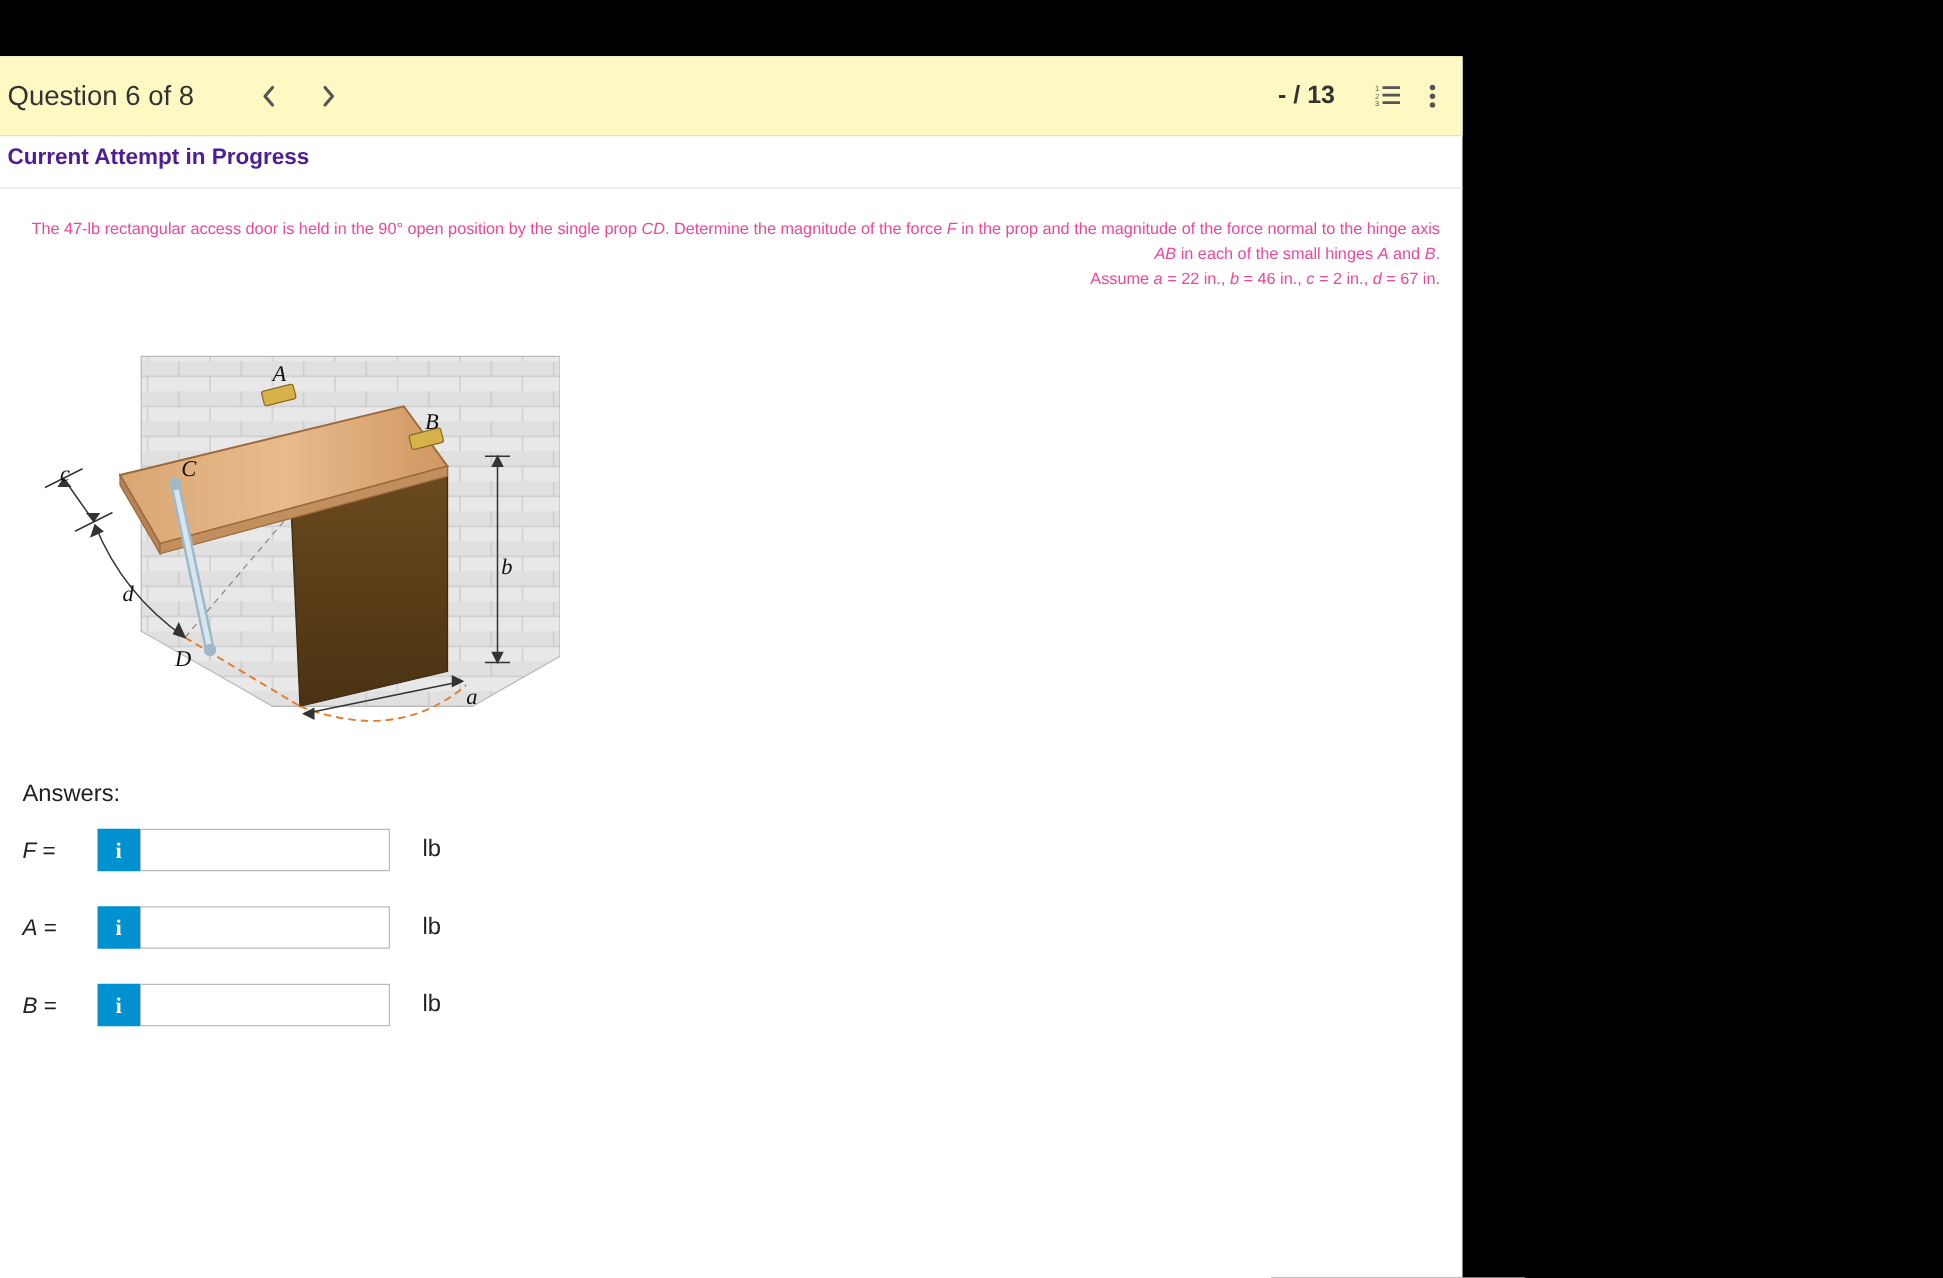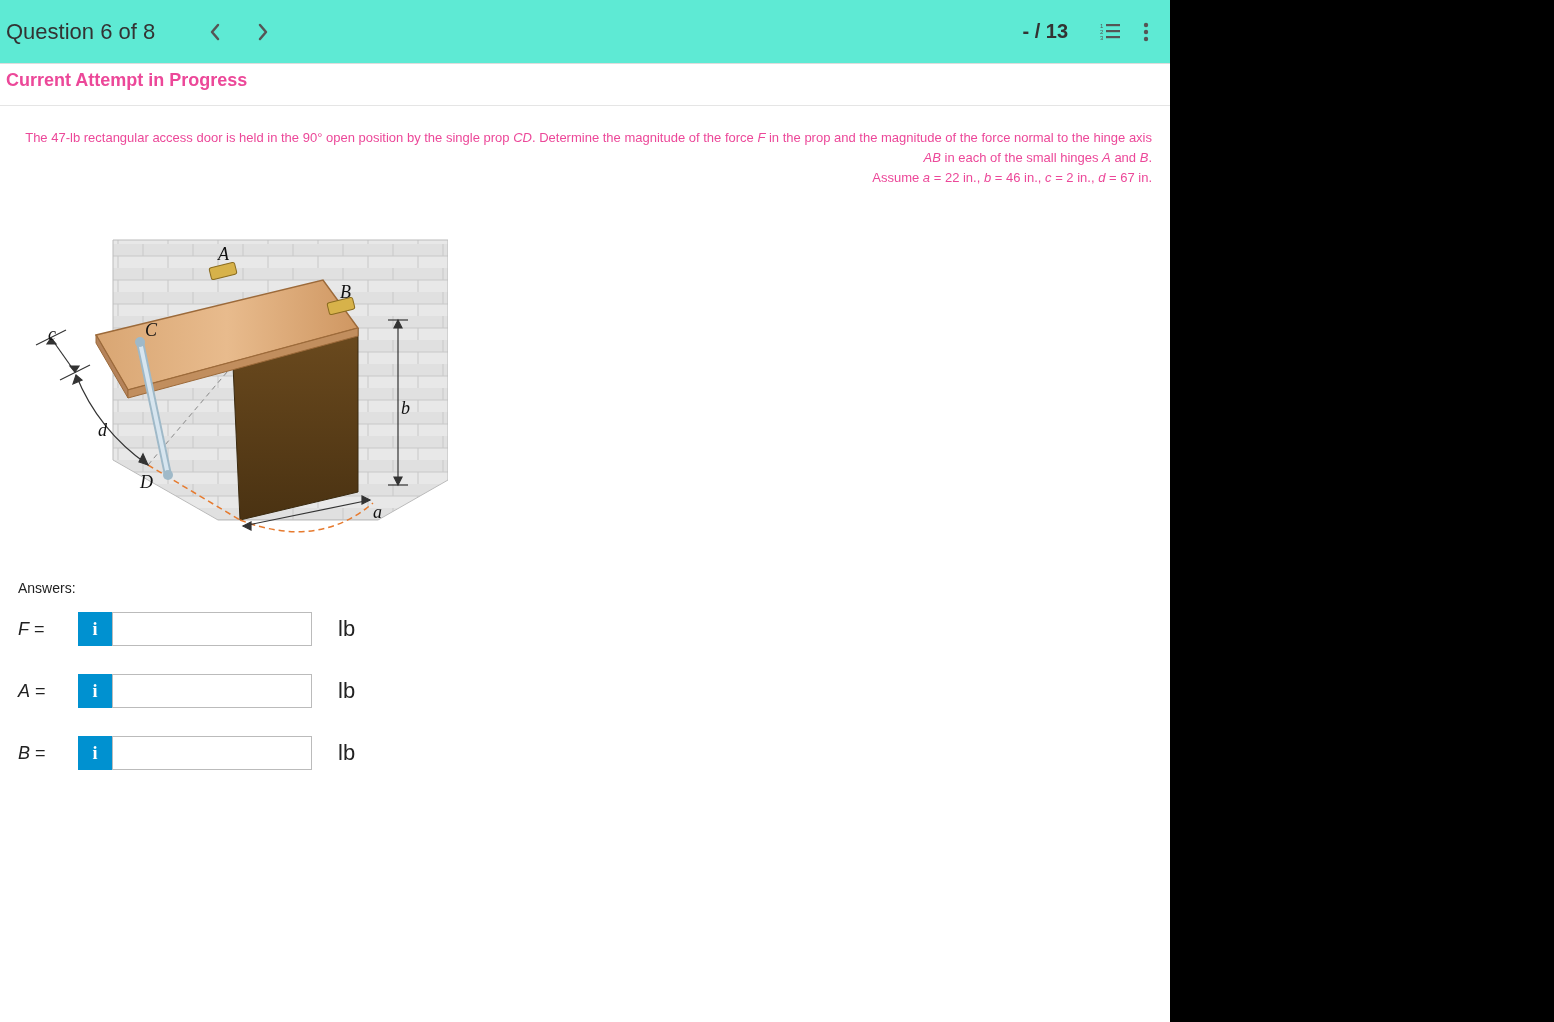--- a/index.html
+++ b/index.html
@@ -13,27 +13,28 @@
     color: #333;
   }
   .page {
     width: 1170px;
     height: 1022px;
     background: #fff;
     position: relative;
   }
   .topbar {
     height: 64px;
-    background: #5eead4;
+    background: #fef9c3;
     border-bottom: 1px solid #ddd;
     display: flex;
     align-items: center;
     padding: 0 6px 0 6px;
     font-size: 22px;
     color: #333;
+    margin-top: 45px;
   }
   .qtitle { font-weight: 400; padding-left: 0px; }
   .nav-arrows { display: flex; gap: 8px; margin-left: 40px; }
   .nav-btn {
     width: 40px; height: 40px; display: flex; align-items: center; justify-content: center;
     color: #555; cursor: pointer; font-size: 20px; font-weight: bold;
   }
   .spacer { flex: 1; }
   .score { font-size: 20px; color: #333; margin-right: 24px; font-weight: bold; }
   .icon-btn {
@@ -42,60 +43,60 @@
   }
   .policies {
     padding: 18px 6px;
     font-size: 18px;
   }
   .policies a { color: #0077c8; text-decoration: none; cursor: pointer; }
   .attempt-head {
     padding: 6px 6px 14px 6px;
     font-size: 18px;
     font-weight: 700;
-    color: #ec4899;
+    color: #4c1d95;
     border-bottom: 1px solid #e5e5e5;
   }
   .question-body {
     padding: 22px 18px;
     font-size: 13px;
     line-height: 1.55;
     color: #ec4899;
     text-align: right;
   }
   .question-body .it { font-style: italic; }
   .figure-wrap {
     padding: 10px 18px 10px 18px;
   }
   .figure {
     width: 430px; height: 330px; position: relative;
   }
   .answers-head {
     padding: 20px 18px 10px 18px;
-    font-size: 14px;
+    font-size: 19px;
     color: #222;
   }
   .answers {
     padding: 6px 18px;
   }
   .ans-row {
     display: flex; align-items: center; gap: 0px; margin-bottom: 28px;
   }
   .ans-label { width: 60px; font-size: 18px; color: #222; }
   .ans-label .var { font-style: italic; }
   .info-btn {
     width: 34px; height: 34px; background: #0091d0; color: #fff;
     display: flex; align-items: center; justify-content: center;
     font-family: Georgia, serif; font-weight: bold; font-size: 18px; cursor: pointer;
   }
   .ans-input {
     width: 200px; height: 34px; border: 1px solid #bbb; padding: 4px 8px;
     font-size: 16px; outline: none;
   }
-  .unit { margin-left: 26px; font-size: 22px; color: #222; }
+  .unit { margin-left: 26px; font-size: 19px; color: #222; }
 
   
   .fig-label { position: absolute; font-style: italic; font-family: Georgia, 'Times New Roman', serif; font-size: 18px; color: #111; }
 </style>
 </head>
 <body>
 
 <div class="page">
 
   <div class="topbar">

